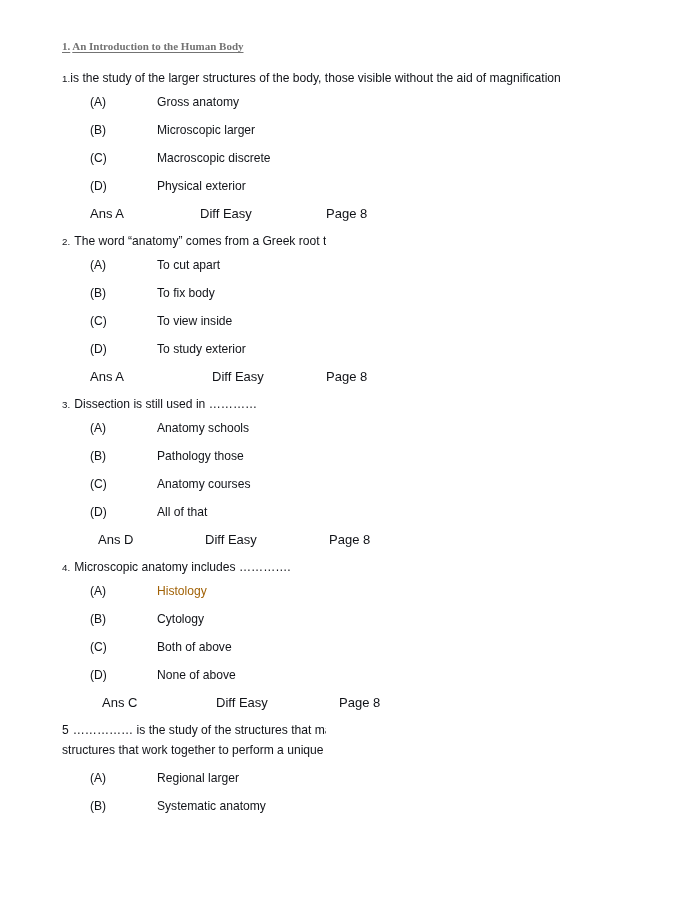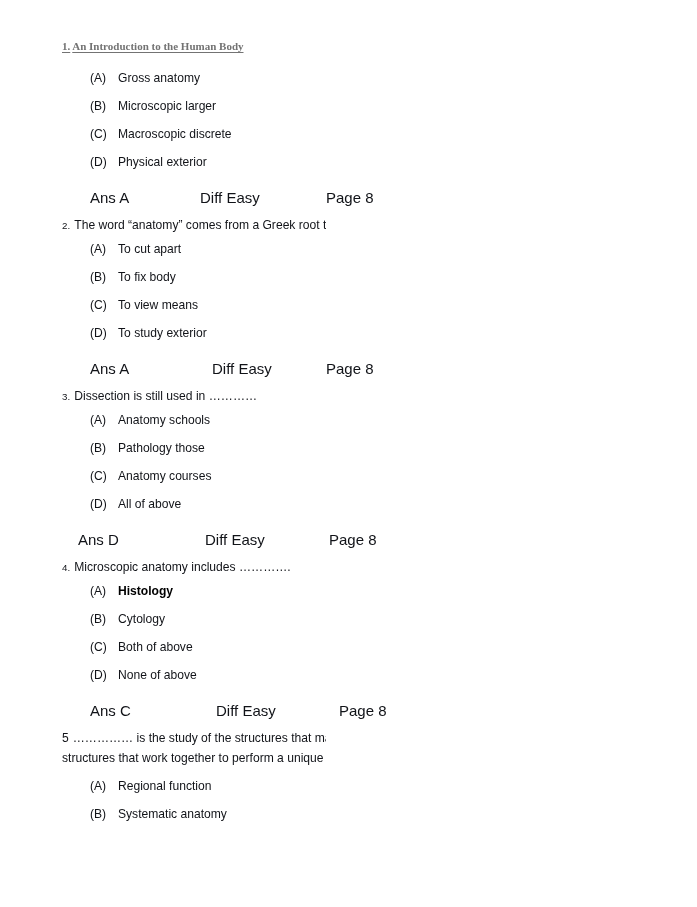--- a/index.html
+++ b/index.html
@@ -85,53 +85,56 @@
     margin: 0;
     display: flex;
     align-items: baseline;
   }
   .opt-letter {
     display: inline-block;
     width: 28px;
     flex: 0 0 28px;
     margin-left: 28px;
   }
-  .opt-text { display: inline-block; }
+  .opt-text { display: inline-block; margin-left: 39px; }
 
   .answer-line {
-    font-size: 15px;
+    font-size: 13px;
     line-height: 18px;
-    margin: 8px 0 9px 0;
+    margin: 0 0 9px 0;
     position: relative;
     height: 18px;
   }
   .answer-line .ans  { position: absolute; left: 28px; }
   .answer-line .diff { position: absolute; }
   .answer-line .page { position: absolute; }
 
   .q-stem.wrap {
     padding-left: 0;
     line-height: 19.5px;
     margin-bottom: 9px;
     max-width: 556px;
   }
 
-  .brown { color: #000000; font-weight: bold; }
+  .brown { color: #a16207; }
 </style>
 </head>
 <body>
 
 <div class="page">
   <div class="content">
 
     <h1 class="doc-title">
       <span class="tnum">1.</span><span class="ttext">An Introduction to the Human Body</span>
     </h1>
 
     <div class="question-block">
+      <p class="q-stem">
+        <span class="q-num">1.</span><span class="q-num-gap tight"></span><span class="q-text">is the study of the larger structures of the body, those visible without the aid of magnification</span>
+      </p>
       <ul class="options">
         <li class="option">
           <span class="opt-letter">(A)</span>
           <span class="opt-text">Gross anatomy</span>
         </li>
         <li class="option">
           <span class="opt-letter">(B)</span>
           <span class="opt-text">Microscopic larger</span>
         </li>
         <li class="option">
@@ -158,21 +161,21 @@
         <li class="option">
           <span class="opt-letter">(A)</span>
           <span class="opt-text">To cut apart</span>
         </li>
         <li class="option">
           <span class="opt-letter">(B)</span>
           <span class="opt-text">To fix body</span>
         </li>
         <li class="option">
           <span class="opt-letter">(C)</span>
-          <span class="opt-text">To view means</span>
+          <span class="opt-text">To view inside</span>
         </li>
         <li class="option">
           <span class="opt-letter">(D)</span>
           <span class="opt-text">To study exterior</span>
         </li>
       </ul>
       <div class="answer-line">
         <span class="ans" style="left:28px;">Ans A</span>
         <span class="diff" style="left:150px;">Diff Easy</span>
         <span class="page" style="left:264px;">Page 8</span>
@@ -191,25 +194,25 @@
         <li class="option">
           <span class="opt-letter">(B)</span>
           <span class="opt-text">Pathology those</span>
         </li>
         <li class="option">
           <span class="opt-letter">(C)</span>
           <span class="opt-text">Anatomy courses</span>
         </li>
         <li class="option">
           <span class="opt-letter">(D)</span>
-          <span class="opt-text">All of above</span>
-        </li>
-      </ul>
-      <div class="answer-line">
-        <span class="ans" style="left:16px;text-align:right;">Ans D</span>
+          <span class="opt-text">All of that</span>
+        </li>
+      </ul>
+      <div class="answer-line">
+        <span class="ans" style="left:36px;text-align:right;">Ans D</span>
         <span class="diff" style="left:143px;">Diff Easy</span>
         <span class="page" style="left:267px;">Page 8</span>
       </div>
     </div>
 
     <div class="question-block">
       <p class="q-stem">
         <span class="q-num">4.</span><span class="q-num-gap"></span><span class="q-text">Microscopic anatomy includes ………….</span>
       </p>
       <ul class="options">
@@ -224,34 +227,34 @@
         <li class="option">
           <span class="opt-letter">(C)</span>
           <span class="opt-text">Both of above</span>
         </li>
         <li class="option">
           <span class="opt-letter">(D)</span>
           <span class="opt-text">None of above</span>
         </li>
       </ul>
       <div class="answer-line">
-        <span class="ans" style="left:28px;">Ans C</span>
+        <span class="ans" style="left:40px;">Ans C</span>
         <span class="diff" style="left:154px;">Diff Easy</span>
         <span class="page" style="left:277px;">Page 8</span>
       </div>
     </div>
 
     <div class="question-block">
       <p class="q-stem wrap">
         <span class="q-text">5</span><span class="q-num-gap"></span><span class="q-text">…………… is the study of the structures that make up a discrete body system—that is, a group of structures that work together to perform a unique body function.</span>
       </p>
       <ul class="options">
         <li class="option">
           <span class="opt-letter">(A)</span>
-          <span class="opt-text">Regional function</span>
+          <span class="opt-text">Regional larger</span>
         </li>
         <li class="option">
           <span class="opt-letter">(B)</span>
           <span class="opt-text">Systematic anatomy</span>
         </li>
       </ul>
     </div>
 
   </div>
 </div>

